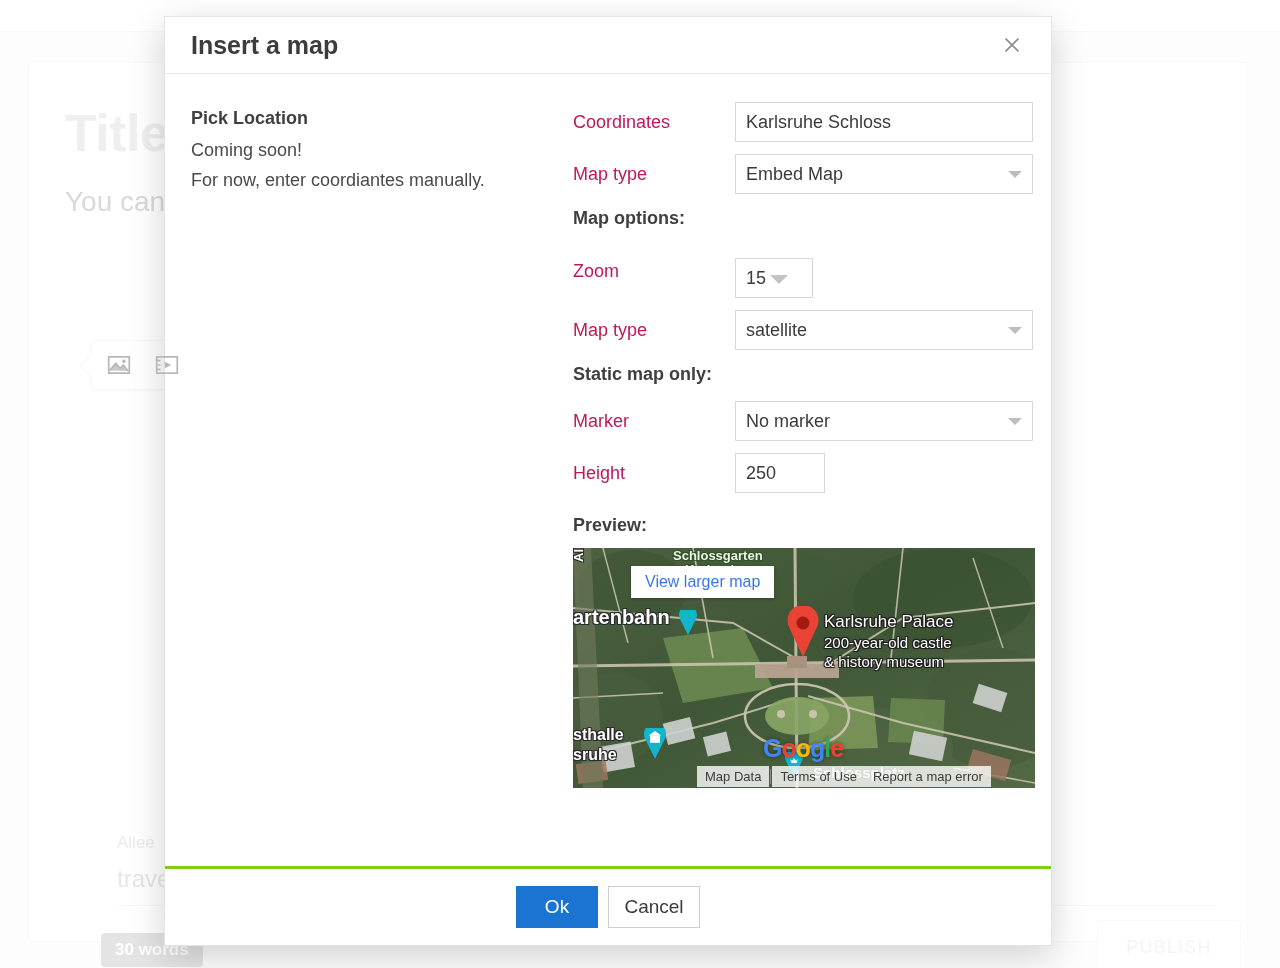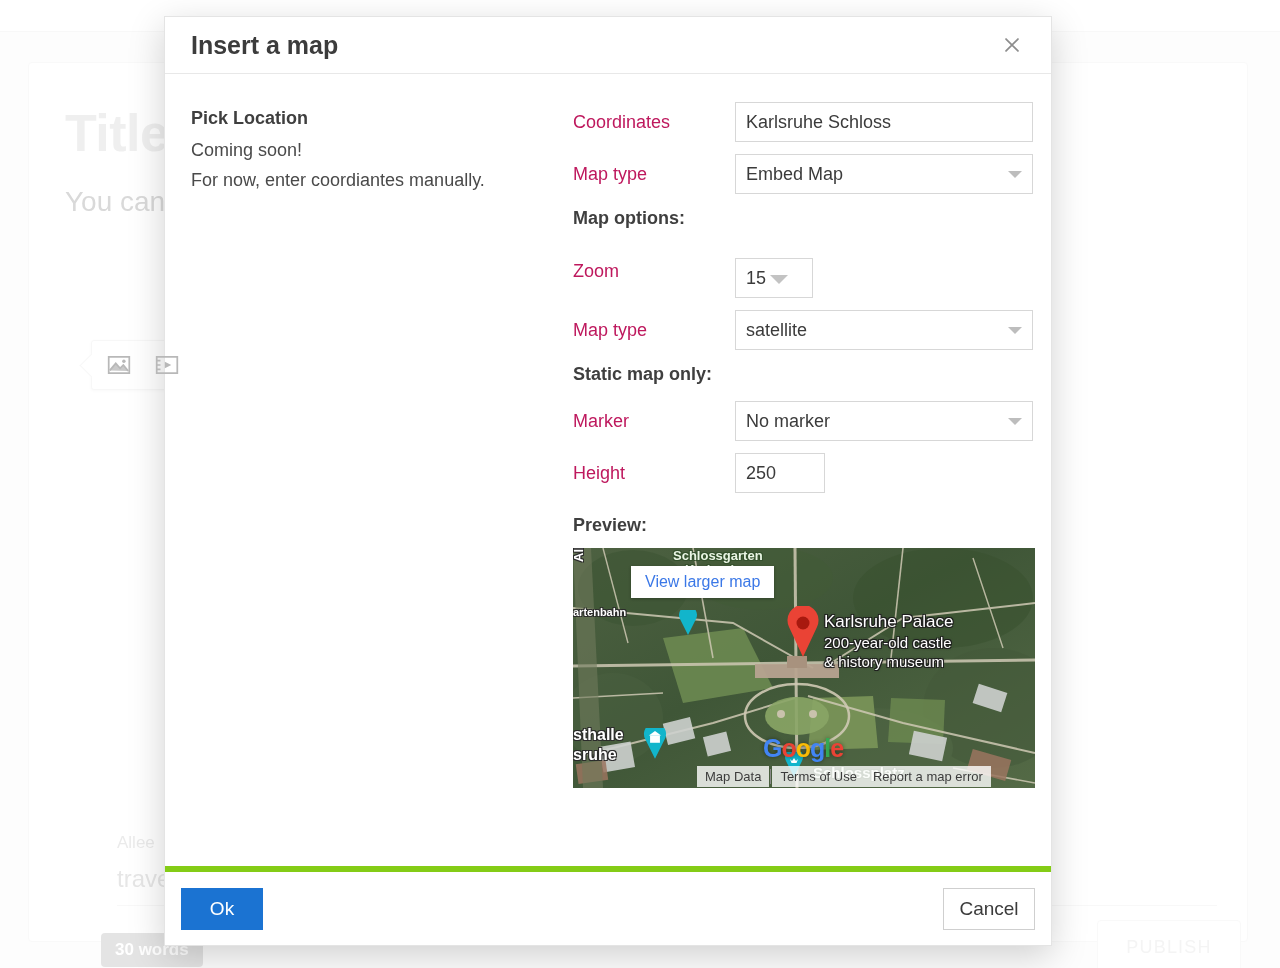--- a/index.html
+++ b/index.html
@@ -225,22 +225,22 @@
     position: absolute; left: 124px; bottom: 1px;
     display: flex; align-items: center;
     font-size: 13px; color: #3c3c3c;
   }
   #attrib span { padding: 3px 8px; background: rgba(255,255,255,0.80); }
   #attrib .sep { width: 1px; height: 15px; background: #8a8a8a; padding: 0; margin: 0 1px; }
 
   
   #modal-footer {
     flex: 0 0 79px; height: 79px;
-    border-top: 6px solid #84cc16;
-    display: flex; align-items: center; justify-content: space-between;
+    border-top: 3px solid #84cc16;
+    display: flex; align-items: center; justify-content: center;
     padding: 0 16px;
     gap: 10px;
   }
   #ok-btn {
     min-width: 82px; height: 42px;
     background: #1b73d2; color: #ffffff;
     font-size: 19px;
     display: flex; align-items: center; justify-content: center;
     cursor: pointer;
   }
@@ -420,21 +420,21 @@
             <rect x="396" y="206" width="40" height="22" transform="rotate(16 416 217)"></rect>
             <rect x="4" y="214" width="30" height="20" transform="rotate(-8 19 224)"></rect>
           </g>
 
           <path d="M0 0 L18 0 L30 240 L10 240 Z" fill="#6f7a5c" opacity="0.6"></path>
         </svg>
 
         <div class="map-label park" style="left:100px; top:0px;">Schlossgarten</div>
         <div class="map-label park" style="left:112px; top:14px;">Karlsruhe</div>
         <div class="map-label" style="left:-2px; top:14px; transform:rotate(-90deg); transform-origin: left top;">Allee</div>
-        <div class="map-label" style="left:0px; top:58px; font-size:11px;">artenbahn</div>
+        <div class="map-label" style="left:0px; top:58px; font-size:20px;">artenbahn</div>
         <div class="map-label" style="left:0px; top:178px; font-size:16px;">sthalle</div>
         <div class="map-label" style="left:0px; top:198px; font-size:16px;">sruhe</div>
         <div class="map-label park" style="left:240px; top:216px; font-size:15px;">Schlossplatz</div>
 
         <svg class="teal-pin" style="left:106px; top:62px;" viewBox="0 0 18 26">
           <path d="M9 25 L1 9 A9 9 0 1 1 17 9 Z" fill="#12b5cb"></path>
         </svg>
         <svg class="teal-pin" style="left:70px; top:180px; width:24px; height:32px;" viewBox="0 0 18 26">
           <path d="M9 25 L1 9 A9 9 0 1 1 17 9 Z" fill="#12b5cb"></path>
           <rect x="5" y="6" width="8" height="6" fill="#ffffff"></rect>

